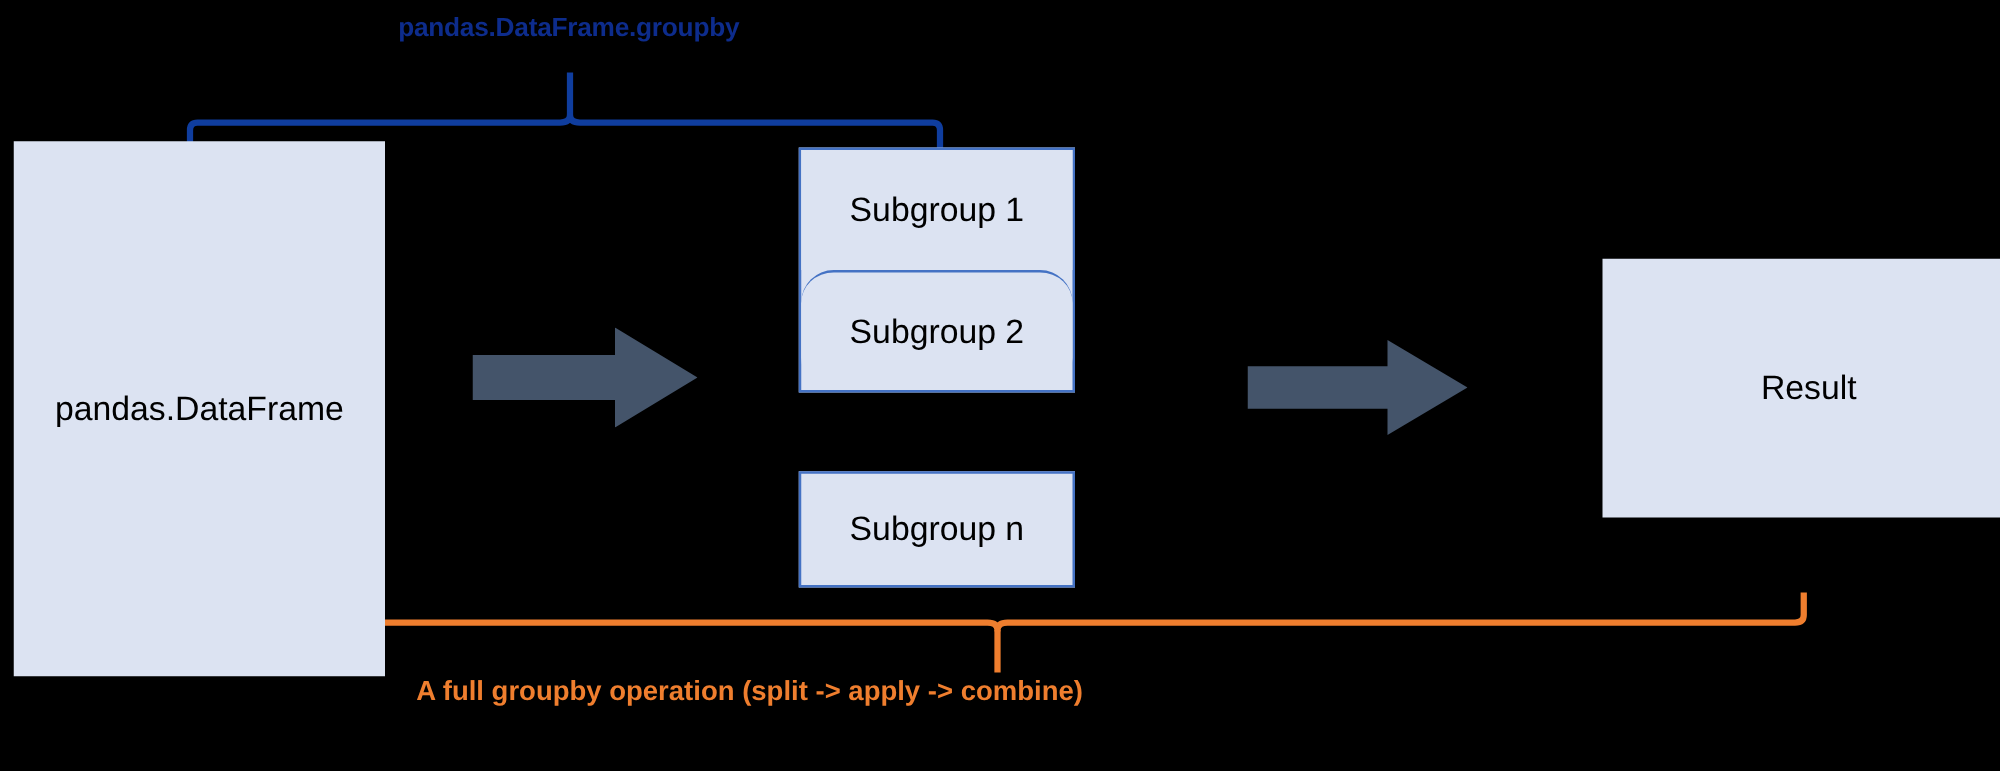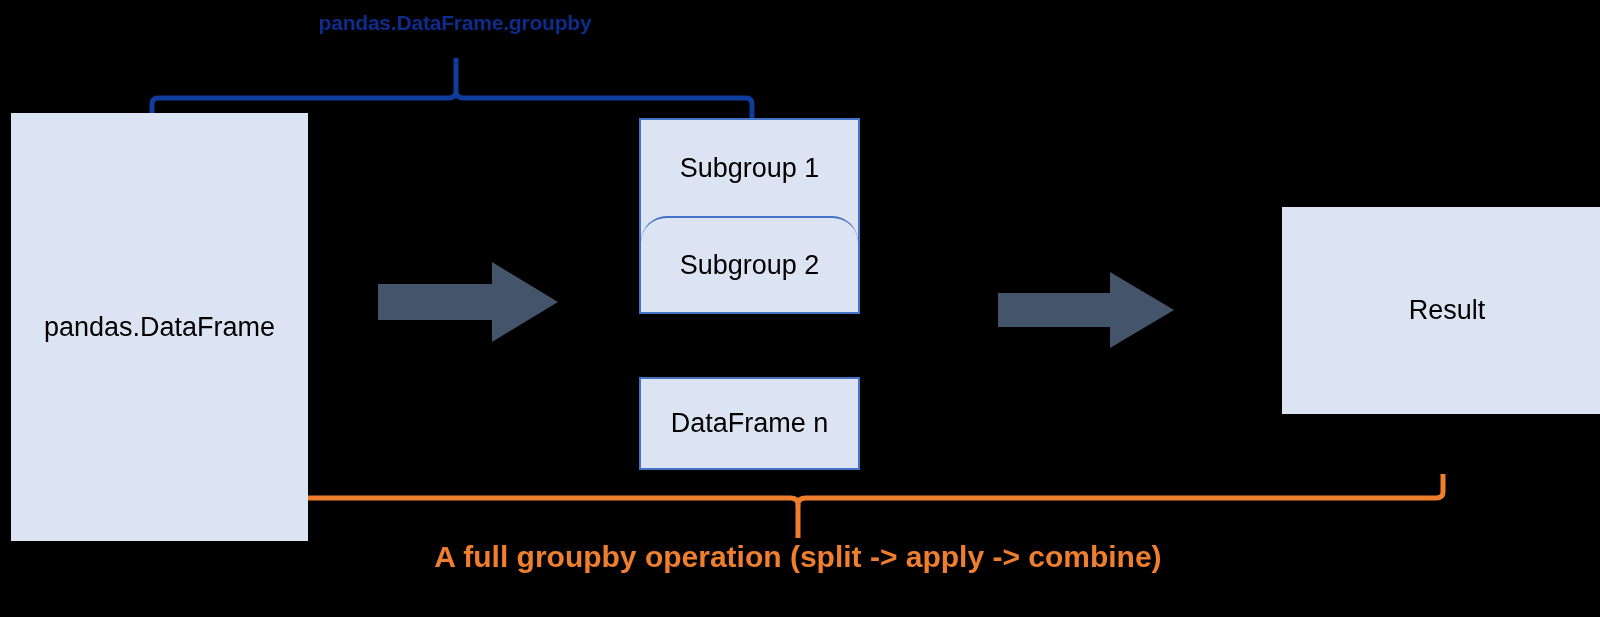--- a/index.html
+++ b/index.html
@@ -30,22 +30,21 @@
     letter-spacing: -0.2px;
     white-space: nowrap;
   }
 
   
   .caption-label {
     position: absolute;
     left: 333px;
     top: 540px;
     width: 930px;
-    text-align: center;
-    font-size: 30px;
+    font-size: 22px;
     font-weight: bold;
     color: #ef7e2e;
     white-space: nowrap;
   }
 
   
   .box {
     position: absolute;
     box-sizing: border-box;
     background: #dce3f2;
@@ -169,21 +168,21 @@
   <div class="group-stack">
     <div class="box">
       <span>Subgroup 1</span>
     </div>
     <div class="box">
       <span>Subgroup 2</span>
     </div>
   </div>
 
   <div class="box box-subgroup-n">
-    <span>DataFrame n</span>
+    <span>Subgroup n</span>
   </div>
 
   <svg class="arrow-svg arrow-apply" width="176" height="76" viewBox="0 0 176 76">
     <path d="M 0 21 L 112 21 L 112 0 L 176 38 L 112 76 L 112 55 L 0 55 Z" fill="#44546a"></path>
   </svg>
 
   <div class="box box-result">
     <span>Result</span>
   </div>
 

